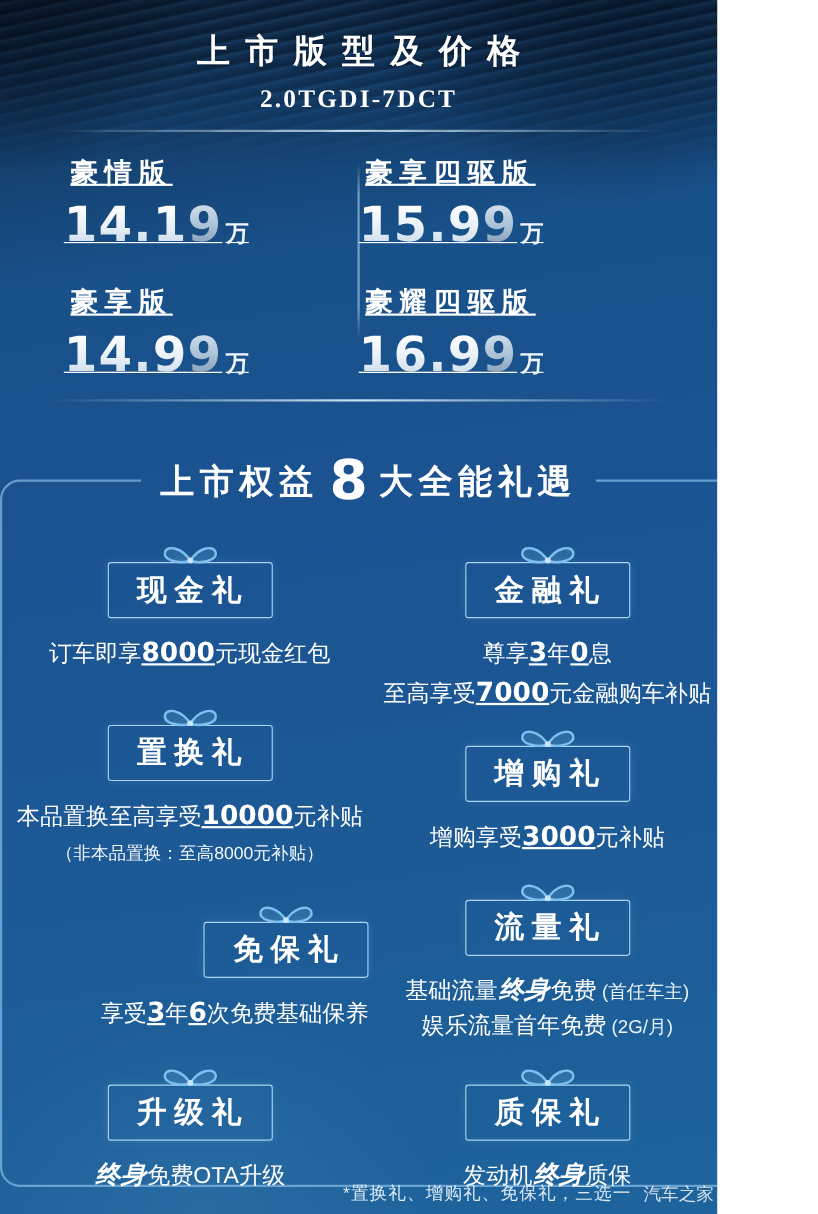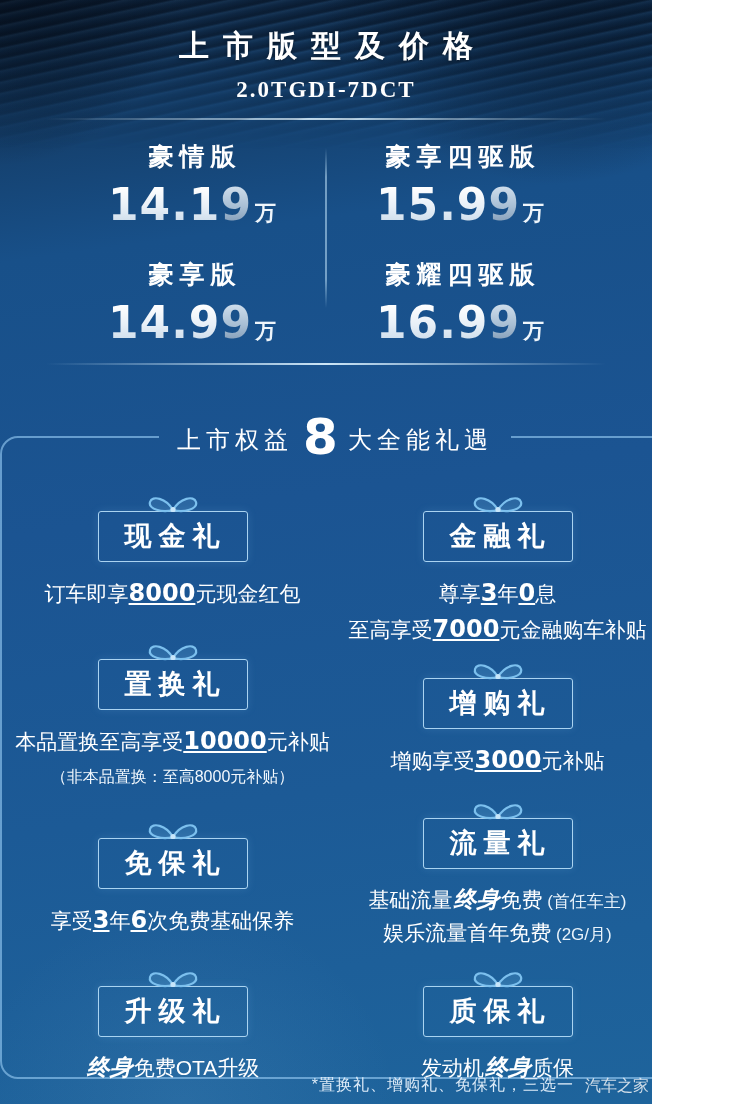--- a/index.html
+++ b/index.html
@@ -33,21 +33,21 @@
     height:2px; width:560px; margin:15px auto 0;
     background:linear-gradient(90deg, rgba(150,200,240,0) 0%, rgba(215,238,252,0.95) 50%, rgba(150,200,240,0) 100%);
   }
 
   .price-section { position:relative; margin-top:20px; padding:0 58px; }
   .price-grid { display:grid; grid-template-columns:1fr 1fr; row-gap:28px; }
   .vdivider {
     position:absolute; left:50%; top:8px; width:2px; height:160px; transform:translateX(-1px);
     background:linear-gradient(180deg, rgba(160,205,240,0) 0%, rgba(190,225,248,0.55) 18%, rgba(190,225,248,0.55) 82%, rgba(160,205,240,0) 100%);
   }
-  .price-card { text-align:center; color:#fff; }
+  .price-card { text-align:left; color:#fff;text-decoration:underline; }
   .trim-name { font-size:25px; font-weight:700; letter-spacing:6px; text-indent:6px; }
   .price-line { margin-top:6px; white-space:nowrap; }
   .price-num, .price-fade {
     font-family:"DejaVu Sans",sans-serif; font-weight:700; font-size:44px; letter-spacing:1px;
     background:linear-gradient(180deg,#ffffff 15%, #e7eff7 55%, #c2d5e6 100%);
     -webkit-background-clip:text; background-clip:text; -webkit-text-fill-color:transparent; color:transparent;
   }
   .price-fade {
     background:linear-gradient(180deg,#d3e1ee 10%, #a7bed4 55%, #7791ad 100%);
     -webkit-background-clip:text; background-clip:text;
@@ -55,27 +55,27 @@
   .price-unit { font-size:21px; font-weight:700; color:#eef5fb; margin-left:3px; }
 
   fieldset.benefits {
     display:block; width:670px; height:671px; margin:0 auto;
     border:2px solid rgba(135,190,232,0.7); border-radius:18px;
     padding:25px 8px 0; position:relative; margin-top:43px;
   }
   fieldset.benefits legend {
     margin:0 auto; padding:0 18px; text-align:center; color:#fff; white-space:nowrap;
   }
-  .legend-txt { font-size:24px; font-weight:400; letter-spacing:5px; vertical-align:6px; }
+  .legend-txt { font-size:31px; font-weight:700; letter-spacing:5px; vertical-align:6px; }
   .legend-num { font-family:"DejaVu Sans",sans-serif; font-size:50px; font-weight:700; margin:0 10px; vertical-align:0; }
 
   .benefit-grid { display:grid; grid-template-columns:1fr 1fr; grid-template-rows:148px 159px 168px auto; }
   .benefit { display:flex; flex-direction:column; align-items:center; padding-top:20px; }
   .benefit:nth-child(4) { padding-top:39px; }  
-  .benefit:nth-child(5) { padding-top:40px; }  
+  .benefit:nth-child(5) { padding-top:40px;align-items:flex-end; }  
 
   .label-box {
     position:relative; display:inline-block;
     border:1px solid rgba(178,218,246,0.95); border-radius:3px;
     padding:6px 20px 7px 26px; color:#fff;
     font-size:27px; font-weight:700; letter-spacing:7px;
     box-shadow:0 0 8px rgba(120,190,240,0.18);
   }
   .bow { position:absolute; top:-18px; left:50%; transform:translateX(-50%); }
 

